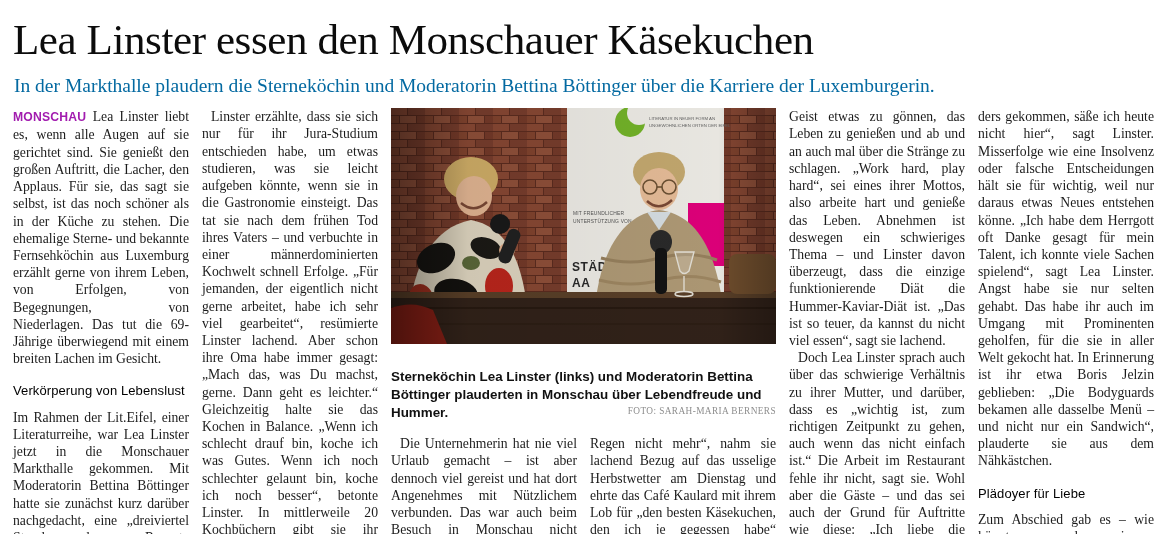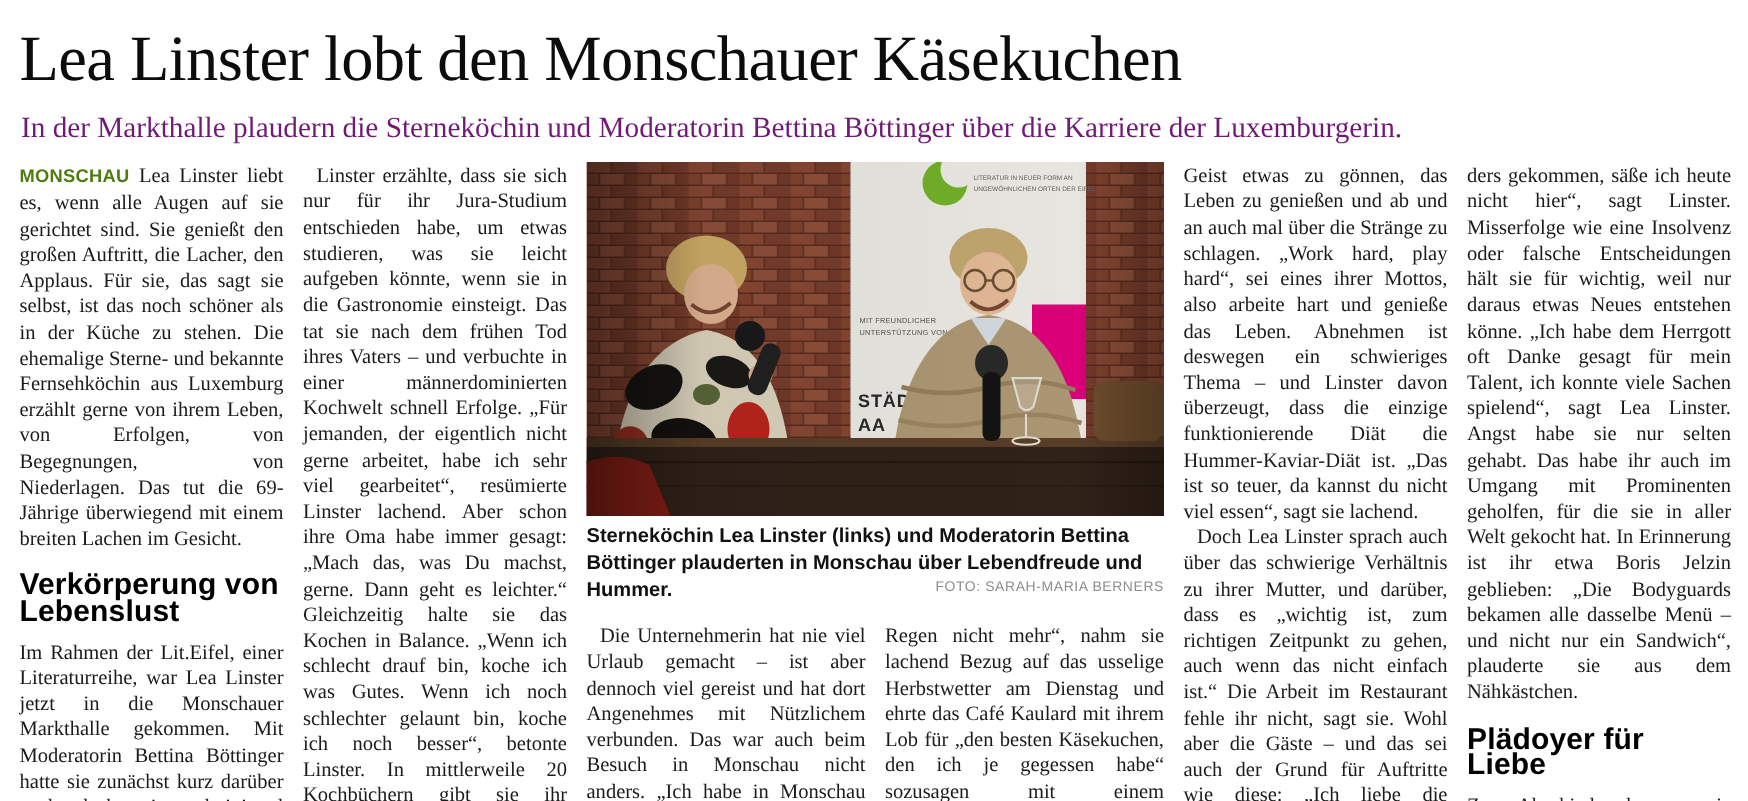--- a/index.html
+++ b/index.html
@@ -7,61 +7,61 @@
     position:relative; width:1165px; height:534px; overflow:hidden;
     background:#ffffff; color:#1b1b1b;
     font-family:"Liberation Serif", serif;
   }
   .article-header { padding:18px 14px 0 13px; }
   .headline {
     margin:0; font-family:"Liberation Serif", serif; font-weight:400;
     font-size:43px; line-height:1.02; letter-spacing:-0.4px; color:#0c0c0c;
   }
   .subheadline {
-    margin:13px 0 0 1px; font-size:19.5px; line-height:1.15; color:#701a75; font-weight:400;
+    margin:13px 0 0 1px; font-size:19.5px; line-height:1.15; color:#0369a1; font-weight:400;
   }
   .body-grid {
     display:grid; grid-template-columns:176px 176px 385px 176px 176px;
     column-gap:13px; padding:0 6px 0 13px; margin-top:11px;
   }
   .col { font-size:13.7px; line-height:17.2px; text-align:justify; hyphens:auto; -webkit-hyphens:auto; }
   .para { margin:0; }
   .para.indent { text-indent:9px; }
   .kicker {
     font-family:"Liberation Sans", sans-serif; font-weight:700;
-    font-size:12.2px; letter-spacing:0.2px; color:#4d7c0f;
+    font-size:12.2px; letter-spacing:0.2px; color:#a21caf;
   }
   .crosshead {
-    font-family:"Liberation Sans", sans-serif; font-weight:700;
-    font-size:20px; margin:15px 0 9px 0; color:#000; text-align:left; letter-spacing:0.1px;
+    font-family:"Liberation Sans", sans-serif; font-weight:400;
+    font-size:13px; margin:15px 0 9px 0; color:#000; text-align:left; letter-spacing:0.1px;
   }
   figure { margin:0; }
   .photo-frame { width:385px; height:236px; display:block; }
   .photo-caption {
-    position:relative; margin-top:4px; width:385px; min-height:37px;
+    position:relative; margin-top:24px; width:385px; min-height:37px;
     font-family:"Liberation Sans", sans-serif; font-weight:700;
     font-size:13.4px; line-height:18px; color:#111; text-align:left;
   }
   .photo-credit {
     position:absolute; right:0; bottom:2px;
-    font-family:Liberation Sans, sans-serif; font-weight:400;
+    font-family:Liberation Serif, serif; font-weight:400;
     font-size:9.3px; letter-spacing:0.4px; color:#8d8d8d;
   }
   .photo-cols { display:grid; grid-template-columns:186px 186px; column-gap:13px; margin-top:13px; }
   .banner-logo-text { font-family:"Liberation Sans", sans-serif; font-size:4.3px; fill:#666; }
   .banner-support-text { font-family:"Liberation Sans", sans-serif; font-size:4.9px; fill:#555; letter-spacing:0.2px; }
   .banner-org-text { font-family:"Liberation Sans", sans-serif; font-size:12px; font-weight:700; fill:#2a2a2a; letter-spacing:0.6px; }
 </style>
 </head>
 <body>
 
 <div class="page">
 
   <header class="article-header">
-    <h1 class="headline">Lea Linster lobt den Monschauer Käsekuchen</h1>
+    <h1 class="headline">Lea Linster essen den Monschauer Käsekuchen</h1>
     <p class="subheadline">In der Markthalle plaudern die Sterneköchin und Moderatorin Bettina Böttinger über die Karriere der Luxemburgerin.</p>
   </header>
 
   <div class="body-grid">
 
     <div class="col">
       <p class="para"><span class="kicker">MONSCHAU</span> <span>Lea Linster liebt es, wenn alle Augen auf sie gerichtet sind. Sie genießt den großen Auftritt, die Lacher, den Applaus. Für sie, das sagt sie selbst, ist das noch schöner als in der Küche zu stehen. Die ehemalige Sterne- und bekannte Fernsehköchin aus Luxemburg erzählt gerne von ihrem Leben, von Erfolgen, von Begegnungen, von Niederlagen. Das tut die 69-Jährige überwiegend mit einem breiten Lachen im Gesicht.</span></p>
       <h3 class="crosshead">Verkörperung von Lebenslust</h3>
       <p class="para">Im Rahmen der Lit.Eifel, einer Literaturreihe, war Lea Linster jetzt in die Monschauer Markthalle gekommen. Mit Moderatorin Bettina Böttinger hatte sie zunächst kurz darüber nachgedacht, eine „dreiviertel Stunde lang Rezepte vorzulesen“. Die beiden Frauen gingen dann aber doch sofort ins Gespräch über, das geprägt war von vielen interessanten Anekdoten und Erfahrungen aus dem Leben der Unternehmerin, von Humor und Schonungslosigkeit, einigen einstudierten Pointen und durchaus auch von einer guten Portion Selbstbewusst- und Selbstverliebtheit, wie</p>
     </div>

